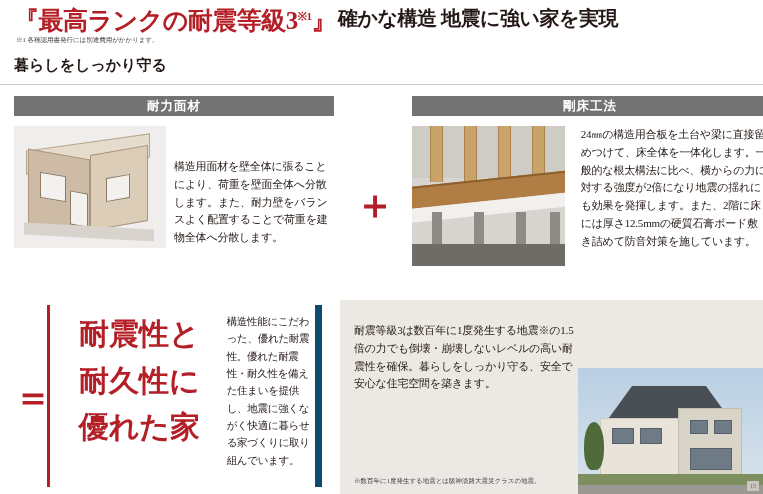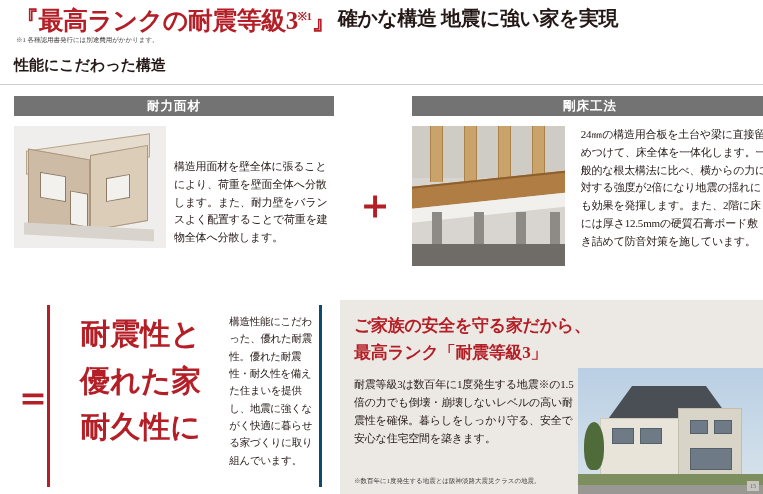--- a/index.html
+++ b/index.html
@@ -179,21 +179,21 @@
     line-height: 1;
   }
 
   
   .lower-left {
     position: absolute;
     left: 47px; top: 305px;
     width: 275px;
     height: 182px;
     border-left: 3px solid #b41e26;
-    border-right: 3px solid #0c4a6e;
+    border-right: 7px solid #0c4a6e;
     display: flex;
     align-items: flex-start;
   }
   .big-red {
     width: 178px;
     padding: 6px 0 0 4px;
     color: #b41e26;
     font-size: 30px;
     font-weight: bold;
     line-height: 1.55;
@@ -289,21 +289,21 @@
 </style>
 </head>
 <body>
 
 <div class="header">
   <div class="headline-red"><span>『最高ランクの耐震等級3</span><span class="sup">※1</span><span>』</span></div>
   <div class="headline-black">確かな構造 地震に強い家を実現</div>
 </div>
 <div class="header-note">※1 各種認用書発行には別途費用がかかります。</div>
 
-<div class="section-title">性能にこだわった構造</div>
+<div class="section-title">暮らしをしっかり守る</div>
 <div class="section-rule"></div>
 
 <div class="panel left">
   <div class="panel-head">耐力面材</div>
   <div class="panel-body">
     <div class="img-box img-left">
       <div class="house-ill">
         <div class="roofline"></div>
         <div class="wall-a"></div>
         <div class="wall-b"></div>
@@ -340,31 +340,27 @@
     </div>
     <div class="panel-text">24㎜の構造用合板を土台や梁に直接留めつけて、床全体を一体化します。一般的な根太構法に比べ、横からの力に対する強度が2倍になり地震の揺れにも効果を発揮します。また、2階に床には厚さ12.5mmの硬質石膏ボード敷き詰めて防音対策を施しています。</div>
   </div>
 </div>
 
 <div class="equal-sign">＝</div>
 
 <div class="lower-left">
   <div class="big-red">
     <div>耐震性と</div>
+    <div>耐久性に</div>
     <div>優れた家</div>
-    <div>耐久性に</div>
   </div>
   <div class="side-text">構造性能にこだわった、優れた耐震性。優れた耐震性・耐久性を備えた住まいを提供し、地震に強くながく快適に暮らせる家づくりに取り組んでいます。</div>
 </div>
 
 <div class="lower-right">
-  <div class="lr-title">
-    <div>ご家族の安全を守る家だから、</div>
-    <div>最高ランク「耐震等級3」</div>
-  </div>
   <div class="lr-body">耐震等級3は数百年に1度発生する地震※の1.5倍の力でも倒壊・崩壊しないレベルの高い耐震性を確保。暮らしをしっかり守る、安全で安心な住宅空間を築きます。</div>
   <div class="lr-note">※数百年に1度発生する地震とは阪神淡路大震災クラスの地震。</div>
 
   <div class="photo-house">
     <div class="sky2"></div>
     <div class="roof"></div>
     <div class="body2"></div>
     <div class="body3"></div>
     <div class="w" style="left:34px; top:60px; width:22px; height:16px;"></div>
     <div class="w" style="left:62px; top:60px; width:22px; height:16px;"></div>

